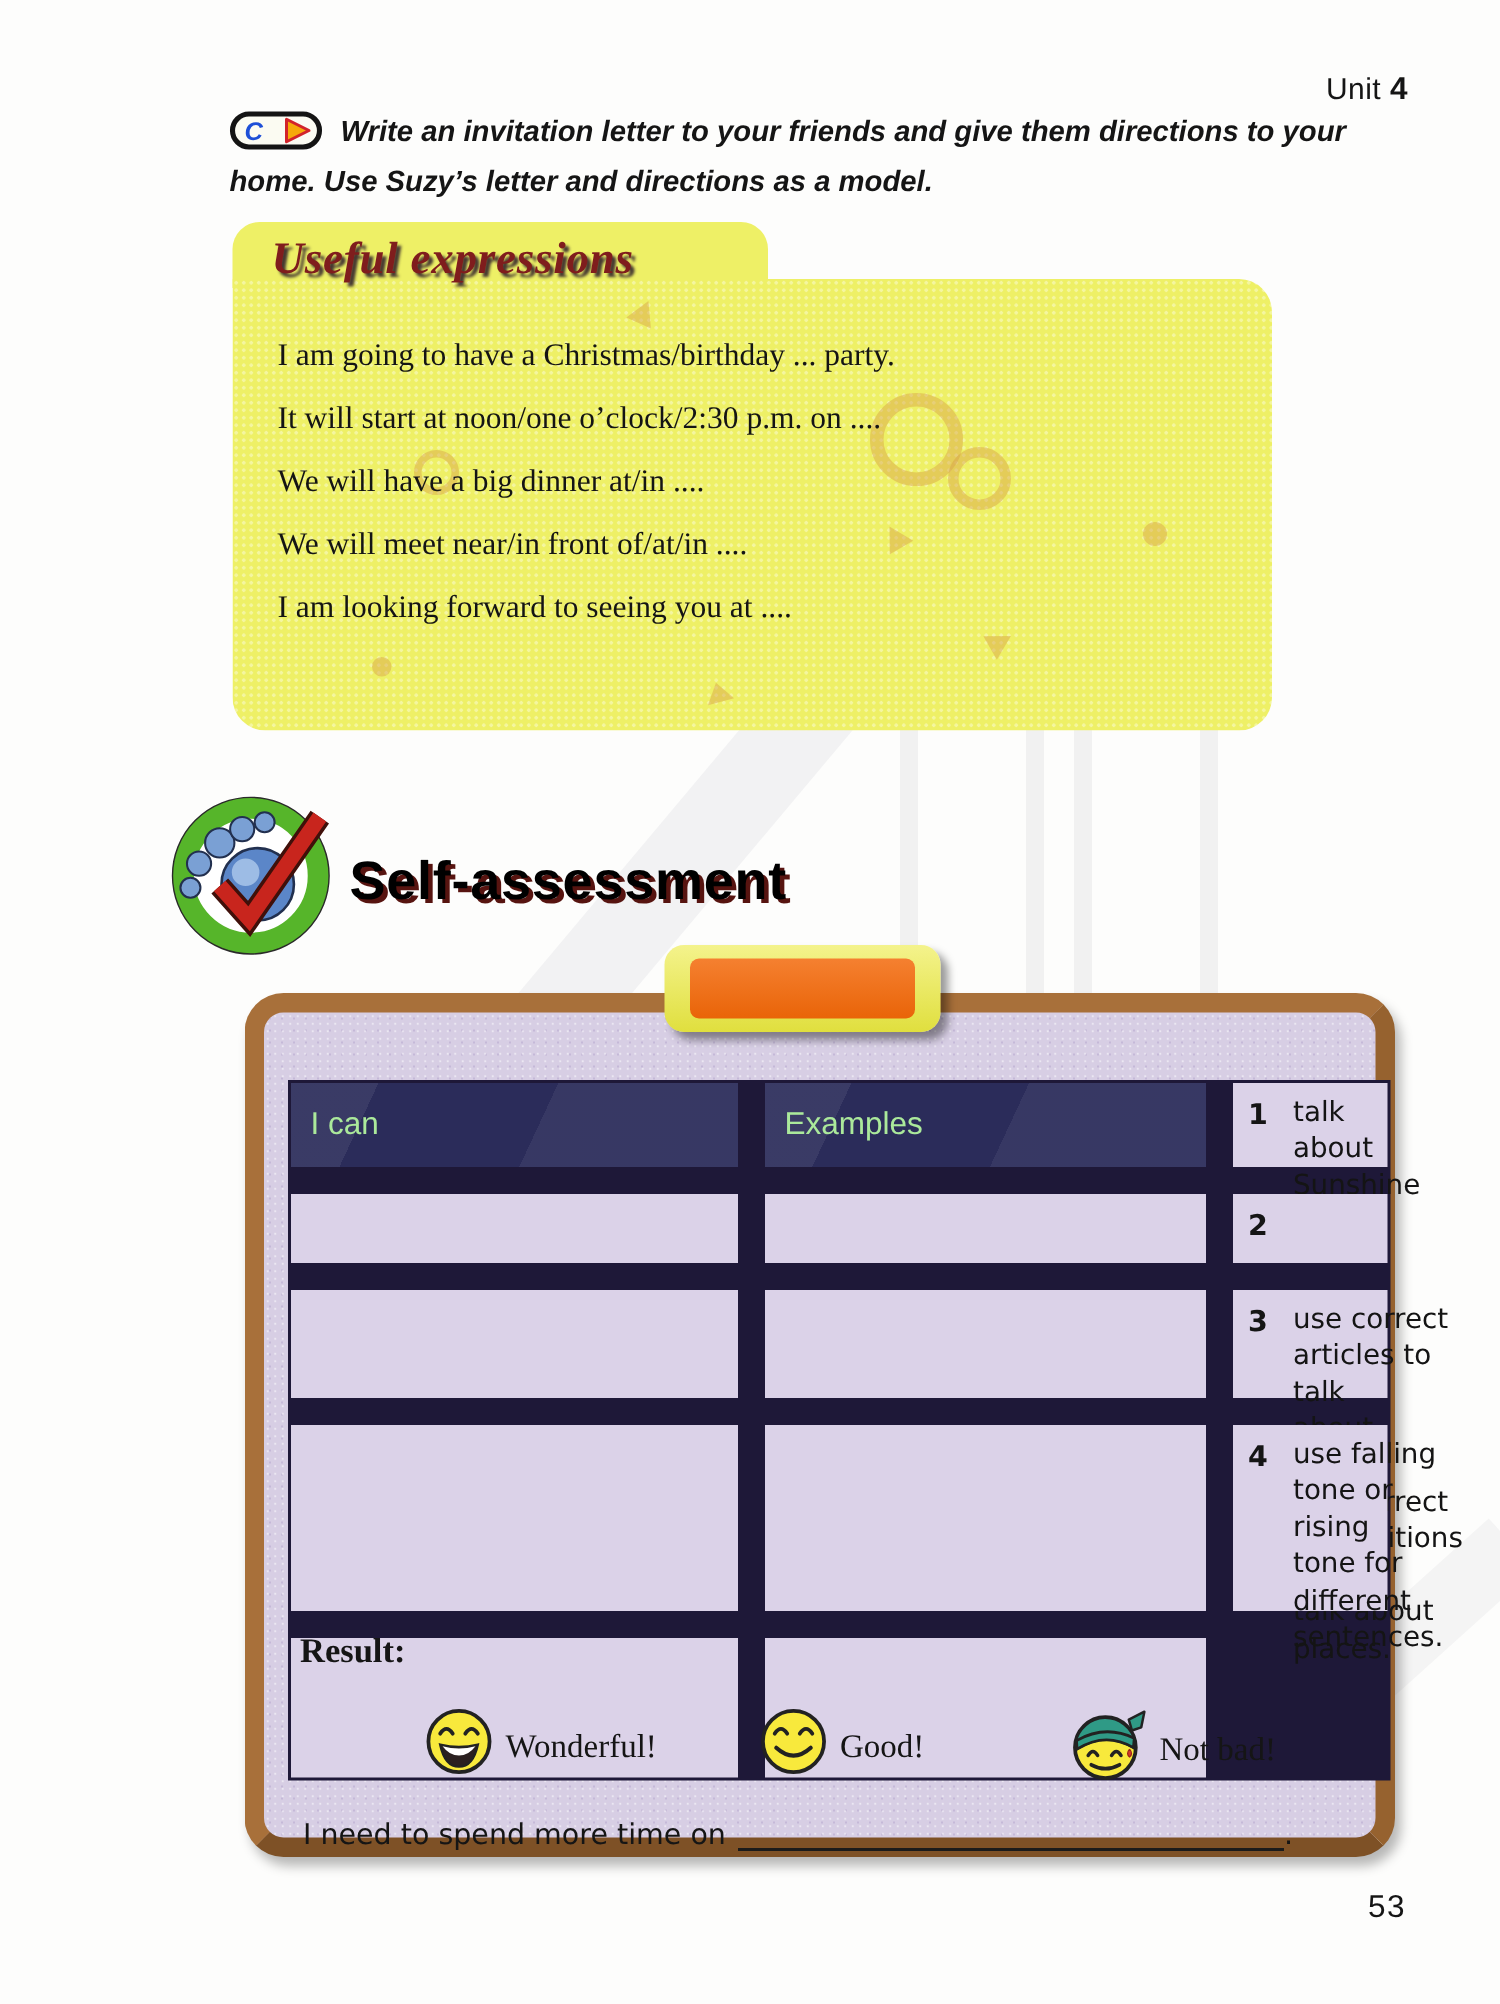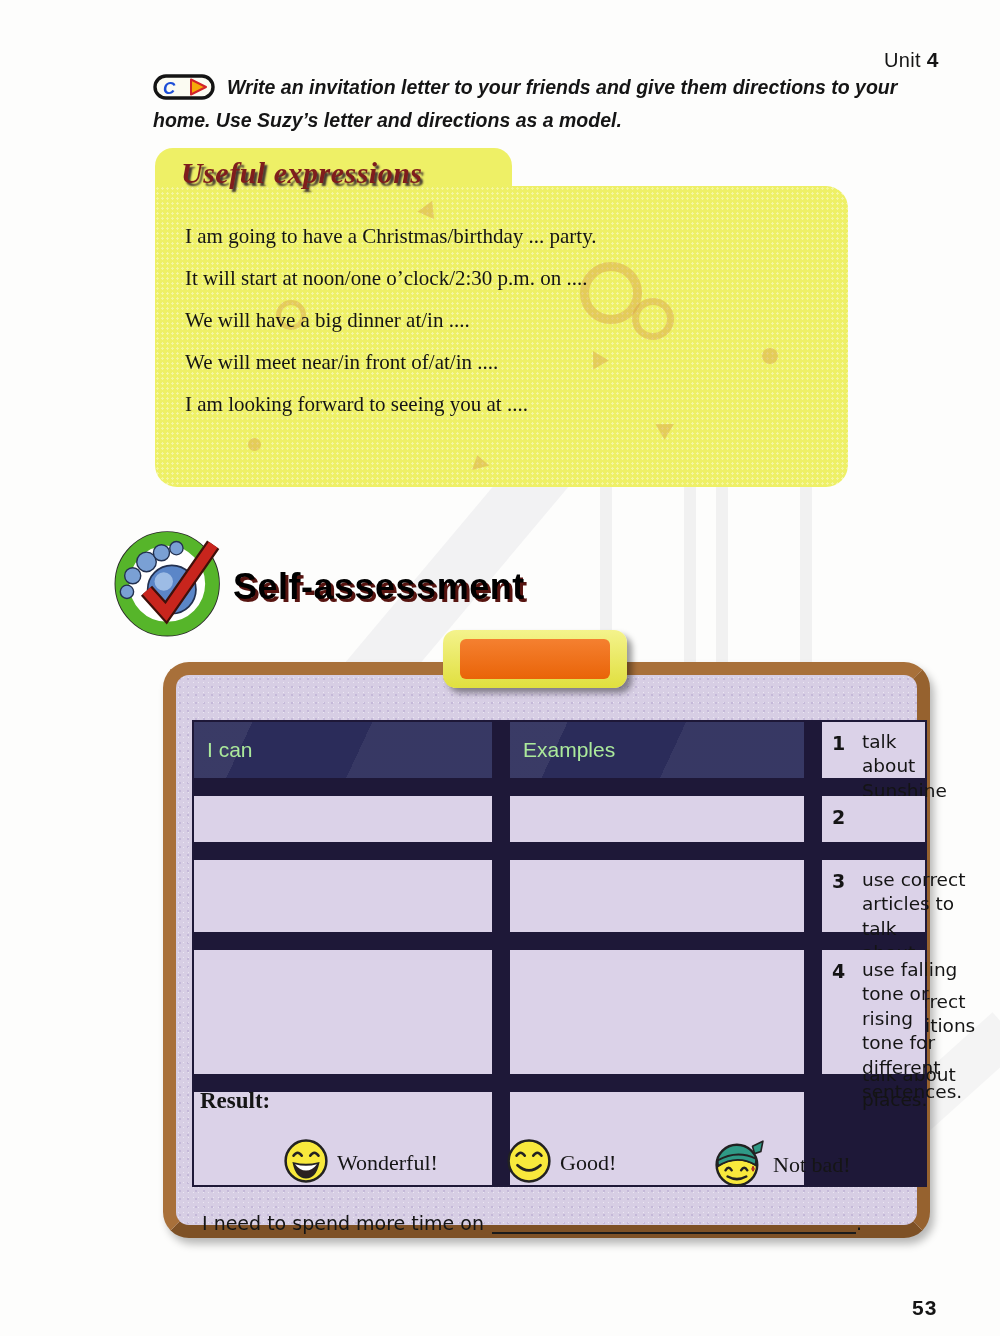--- a/index.html
+++ b/index.html
@@ -84,21 +84,21 @@
   .res-label{left:200px;top:1088px;z-index:3;font-family:"Liberation Serif", serif;
              font-weight:700;font-size:23px;}
   .res-opt{position:absolute;top:1138px;z-index:3;display:flex;align-items:center;gap:8px;}
   .res-opt .opt-label{font-family:"Liberation Serif", serif;font-size:22px;}
   .opt1{left:283px;} .opt2{left:506px;} .opt3{left:713px;}
   .res-line2{left:202px;top:1176px;z-index:3;font-family:"DejaVu Sans", sans-serif;
              font-size:19px;display:flex;align-items:flex-end;margin-top:36px;}
   .blank{display:inline-block;width:364px;border-bottom:2.5px solid #1b1b1b;
          height:20px;margin-left:8px;}
 
-  .page-num{left:912px;top:1296px;font-size:21px;font-weight:700;letter-spacing:1px;z-index:3;}
+  .page-num{left:912px;top:1260px;font-size:21px;font-weight:400;letter-spacing:1px;z-index:3;}
 </style>
 </head>
 <body>
 
 <div class="wm wm-bar1"></div>
 <div class="wm wm-col1"></div>
 <div class="wm wm-col2"></div>
 <div class="wm wm-bar2"></div>
 
 <div class="abs unit"><span>Unit</span>&nbsp;<b>4</b></div>

